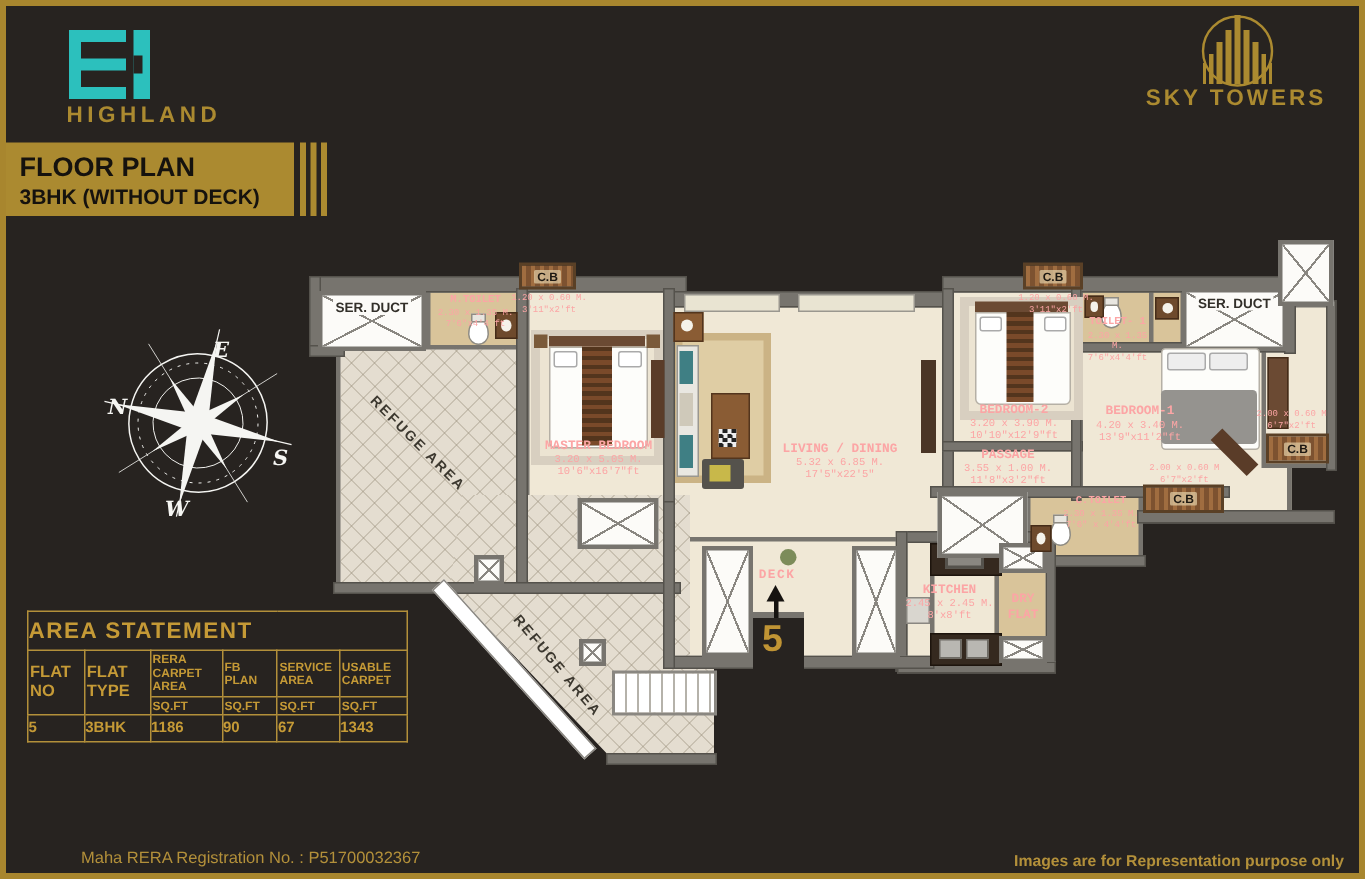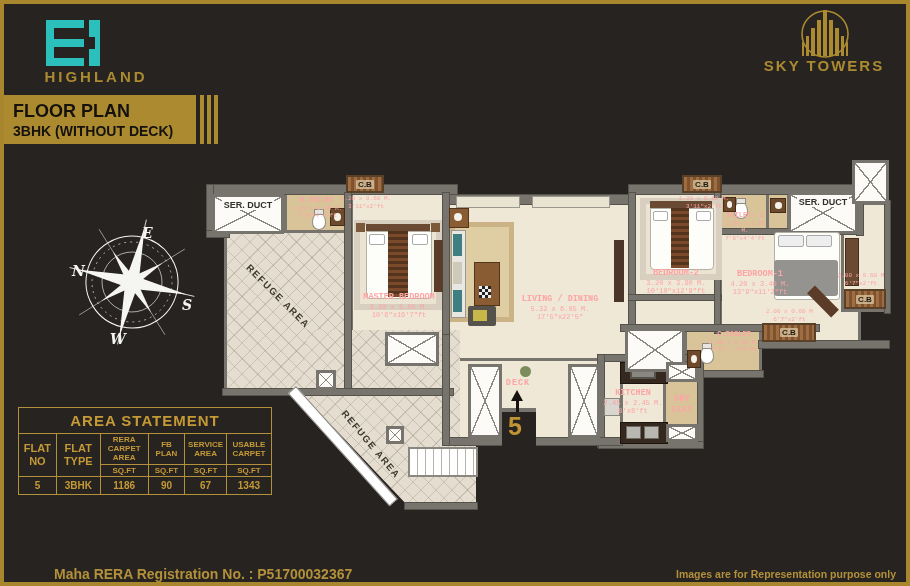--- a/index.html
+++ b/index.html
@@ -57,28 +57,28 @@
   .vanity:after{content:"";position:absolute;left:25%;top:25%;width:50%;height:50%;background:#f5f2ea;border-radius:50%;}
 
   
   .entry-arrow{position:absolute;z-index:13;width:0;height:0;border-left:6px solid transparent;
                border-right:6px solid transparent;border-bottom:11px solid #161310;}
   .entry-stem{position:absolute;z-index:13;width:3px;height:13px;background:#161310;}
   .flat-num{position:absolute;z-index:13;color:#c09434;font-weight:bold;font-size:25px;}
 
   
   .area-table{position:absolute;left:18px;top:407px;width:254px;border-collapse:collapse;z-index:20;}
-  .area-table th,.area-table td{border:1.5px solid #b3903a;color:#c59a36;text-align:center;
+  .area-table th,.area-table td{border:1.5px solid #b3903a;color:#c59a36;text-align:left;
       font-weight:bold;padding:1px 1px;}
   .area-table .title{font-size:15px;letter-spacing:1px;padding:4px 0;}
   .area-table .head{font-size:8px;line-height:1.15;}
   .area-table .unit{font-size:8px;}
   .area-table .val{font-size:10px;padding:3px 0;}
 
-  .footer-left{position:absolute;left:54px;top:566px;color:#b3903a;font-weight:bold;font-size:14px;z-index:20;}
+  .footer-left{position:absolute;left:54px;top:566px;color:#b3903a;font-weight:normal;font-size:11px;z-index:20;}
   .footer-right{position:absolute;right:14px;top:568px;color:#b3903a;font-weight:bold;font-size:10.5px;z-index:20;}
 
   .compass{position:absolute;left:66px;top:216px;z-index:15;}
 </style>
 </head>
 <body>
 
 <div class="stage">
   <div class="frame"></div>
 
@@ -295,20 +295,25 @@
   <div class="lbl" style="left:630px;top:268px;width:92px;">
     <span class="nm">BEDROOM-2</span>
     <span class="d">3.20 x 3.90 M.</span>
     <span class="d">10'10"x12'9"ft</span>
   </div>
   <div class="lbl" style="left:714px;top:269px;width:92px;">
     <span class="nm">BEDROOM-1</span>
     <span class="d">4.20 x 3.40 M.</span>
     <span class="d">13'9"x11'2"ft</span>
   </div>
+  <div class="lbl" style="left:626px;top:298px;width:92px;">
+    <span class="nm">PASSAGE</span>
+    <span class="d">3.55 x 1.00 M.</span>
+    <span class="d">11'8"x3'2"ft</span>
+  </div>
   <div class="lbl" style="left:596px;top:388px;width:74px;">
     <span class="nm">KITCHEN</span>
     <span class="d">2.45 x 2.45 M.</span>
     <span class="d">8'x8'ft</span>
   </div>
   <div class="lbl" style="left:663px;top:394px;width:38px;">
     <span class="nm">DRY FLAT</span>
   </div>
   <div class="lbl tiny" style="left:288px;top:196px;width:58px;">
     <span class="nm">M.TOILET</span>

